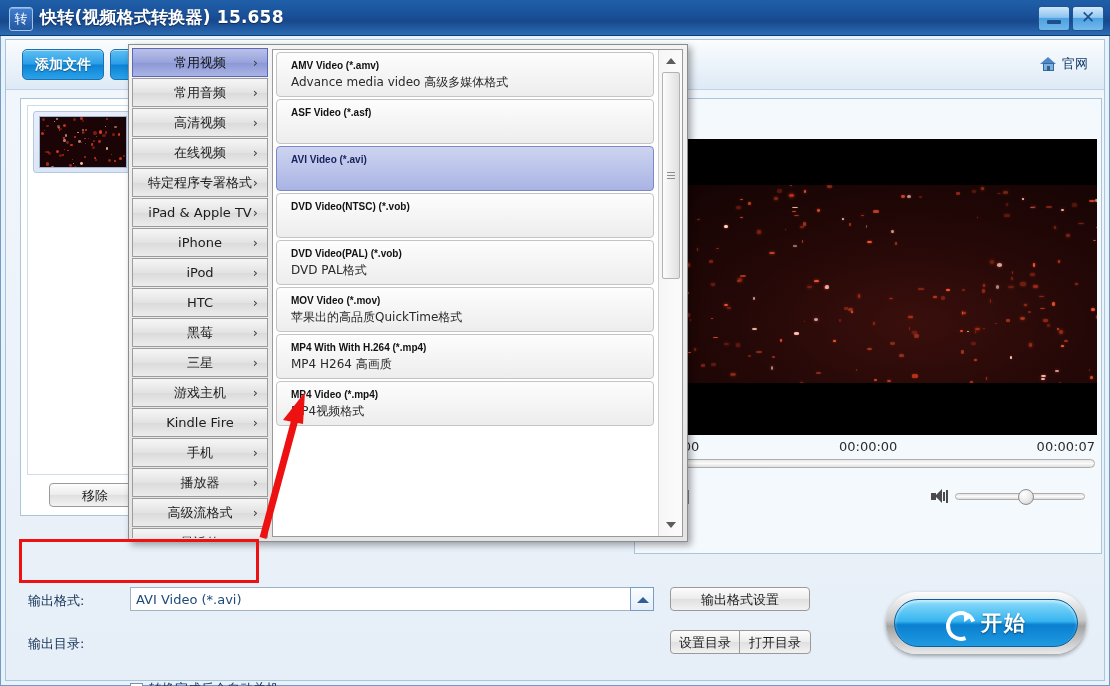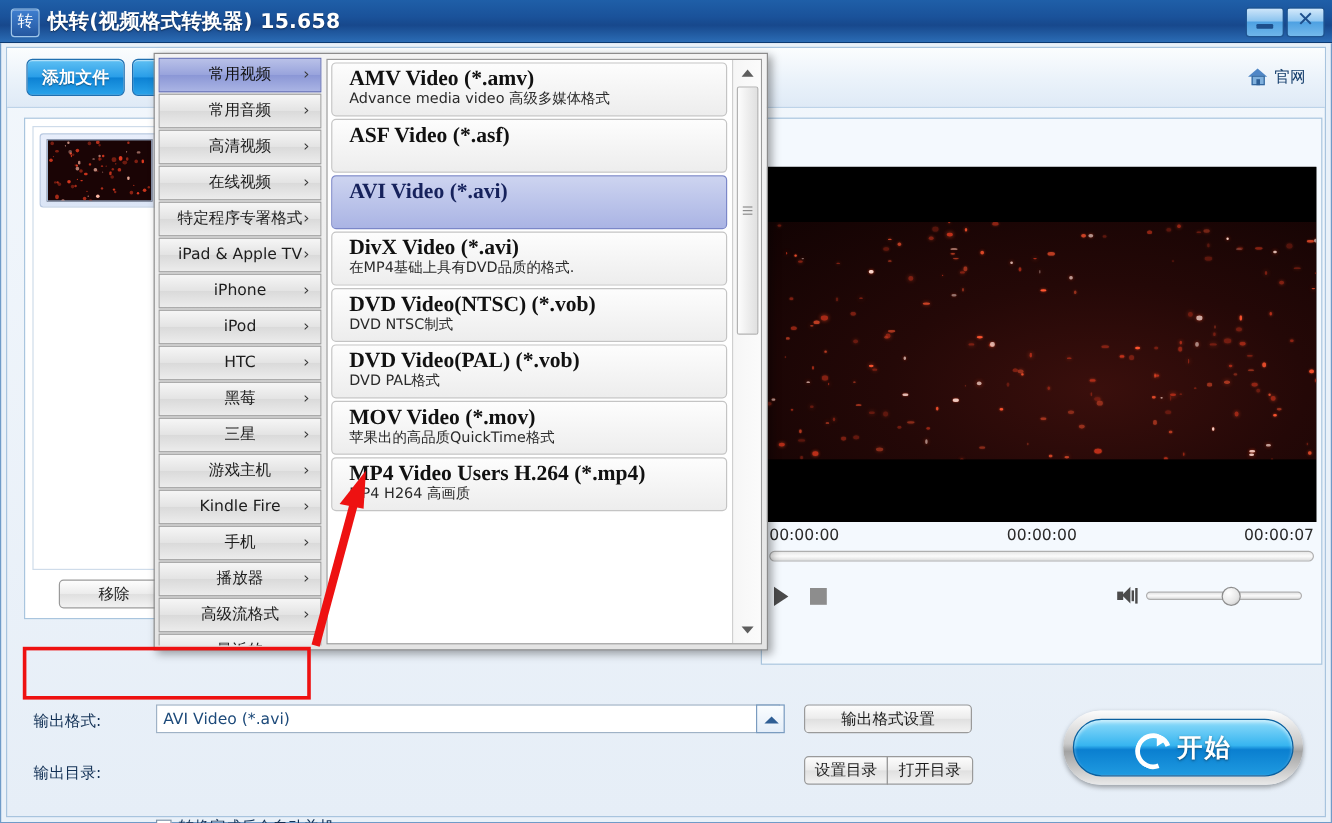--- a/index.html
+++ b/index.html
@@ -257,21 +257,21 @@
     content:"";position:absolute;right:-1px;top:2px;width:0;height:0;
     border-top:5px solid transparent;border-bottom:5px solid transparent;border-left:8px solid #ffffff;
   }
   .start-txt{
     color:#ffffff;font-size:21px;font-weight:bold;letter-spacing:2px;
     font-family:"DejaVu Sans",sans-serif;text-shadow:0 1px 2px rgba(0,0,0,.5);
   }
 
   
   .popup{
-    position:absolute;left:128px;top:44px;width:512px;height:498px;
+    position:absolute;left:128px;top:44px;width:560px;height:498px;
     background:linear-gradient(180deg,#f3f3f3 0%,#e4e4e4 100%);
     border:1px solid #8c8c8c;box-sizing:border-box;
     box-shadow:3px 3px 7px rgba(0,0,0,.35);
     z-index:30;
   }
   .cat-col{
     position:absolute;left:3px;top:3px;width:136px;bottom:3px;overflow:hidden;
   }
   .cat-item{
     height:29px;line-height:28px;text-align:center;margin-bottom:1px;
@@ -297,22 +297,22 @@
     margin:2px 3px;height:45px;
     background:linear-gradient(180deg,#fdfdfd 0%,#ededed 100%);
     border:1px solid #c4c4c4;border-radius:4px;box-sizing:border-box;
     padding:4px 0 0 14px;cursor:pointer;overflow:hidden;
   }
   .fmt-item.sel{
     background:linear-gradient(180deg,#cdd4f0 0%,#aab4e4 100%);
     border-color:#7b87c8;
   }
   .fmt-title{
-    font-size:18px;font-weight:bold;color:#111111;
-    font-family:Liberation Serif, serif;white-space:nowrap;line-height:17px;
+    font-size:10px;font-weight:bold;color:#111111;
+    font-family:Liberation Sans, sans-serif;white-space:nowrap;line-height:17px;
   }
   .fmt-item.sel .fmt-title{color:#16225c;}
   .fmt-desc{
     font-size:12px;color:#2a2a2a;font-family:"DejaVu Sans",sans-serif;
     white-space:nowrap;line-height:16px;
   }
   .fmt-item.sel .fmt-desc{color:#2b3878;}
   .vscroll{
     position:absolute;right:0;top:0;width:24px;bottom:0;
     background:linear-gradient(90deg,#f6f6f6 0%,#fbfbfb 100%);
@@ -742,38 +742,37 @@
             <div class="fmt-title">AMV Video (*.amv)</div>
             <div class="fmt-desc">Advance media video 高级多媒体格式</div>
           </div>
           <div class="fmt-item">
             <div class="fmt-title">ASF Video (*.asf)</div>
           </div>
           <div class="fmt-item sel">
             <div class="fmt-title">AVI Video (*.avi)</div>
           </div>
           <div class="fmt-item">
-            <div class="fmt-title">DivX Video (*.avi)</div>
-            <div class="fmt-desc">在MP4基础上具有DVD品质的格式.</div>
-          </div>
-          <div class="fmt-item">
             <div class="fmt-title">DVD Video(NTSC) (*.vob)</div>
-            <div class="fmt-desc">DVD  NTSC制式</div>
           </div>
           <div class="fmt-item">
             <div class="fmt-title">DVD Video(PAL) (*.vob)</div>
             <div class="fmt-desc">DVD PAL格式</div>
           </div>
           <div class="fmt-item">
             <div class="fmt-title">MOV Video (*.mov)</div>
             <div class="fmt-desc">苹果出的高品质QuickTime格式</div>
           </div>
           <div class="fmt-item">
-            <div class="fmt-title">MP4 Video Users H.264 (*.mp4)</div>
+            <div class="fmt-title">MP4 With With H.264 (*.mp4)</div>
             <div class="fmt-desc">MP4  H264 高画质</div>
+          </div>
+          <div class="fmt-item">
+            <div class="fmt-title">MP4 Video (*.mp4)</div>
+            <div class="fmt-desc">MP4视频格式</div>
           </div>
         </div>
       <div class="vscroll">
         <div class="vs-up">
             <span class="ar"></span>
           </div>
         <div class="vs-thumb">
           <span class="vs-grip">
               <i></i>
               <i></i>

